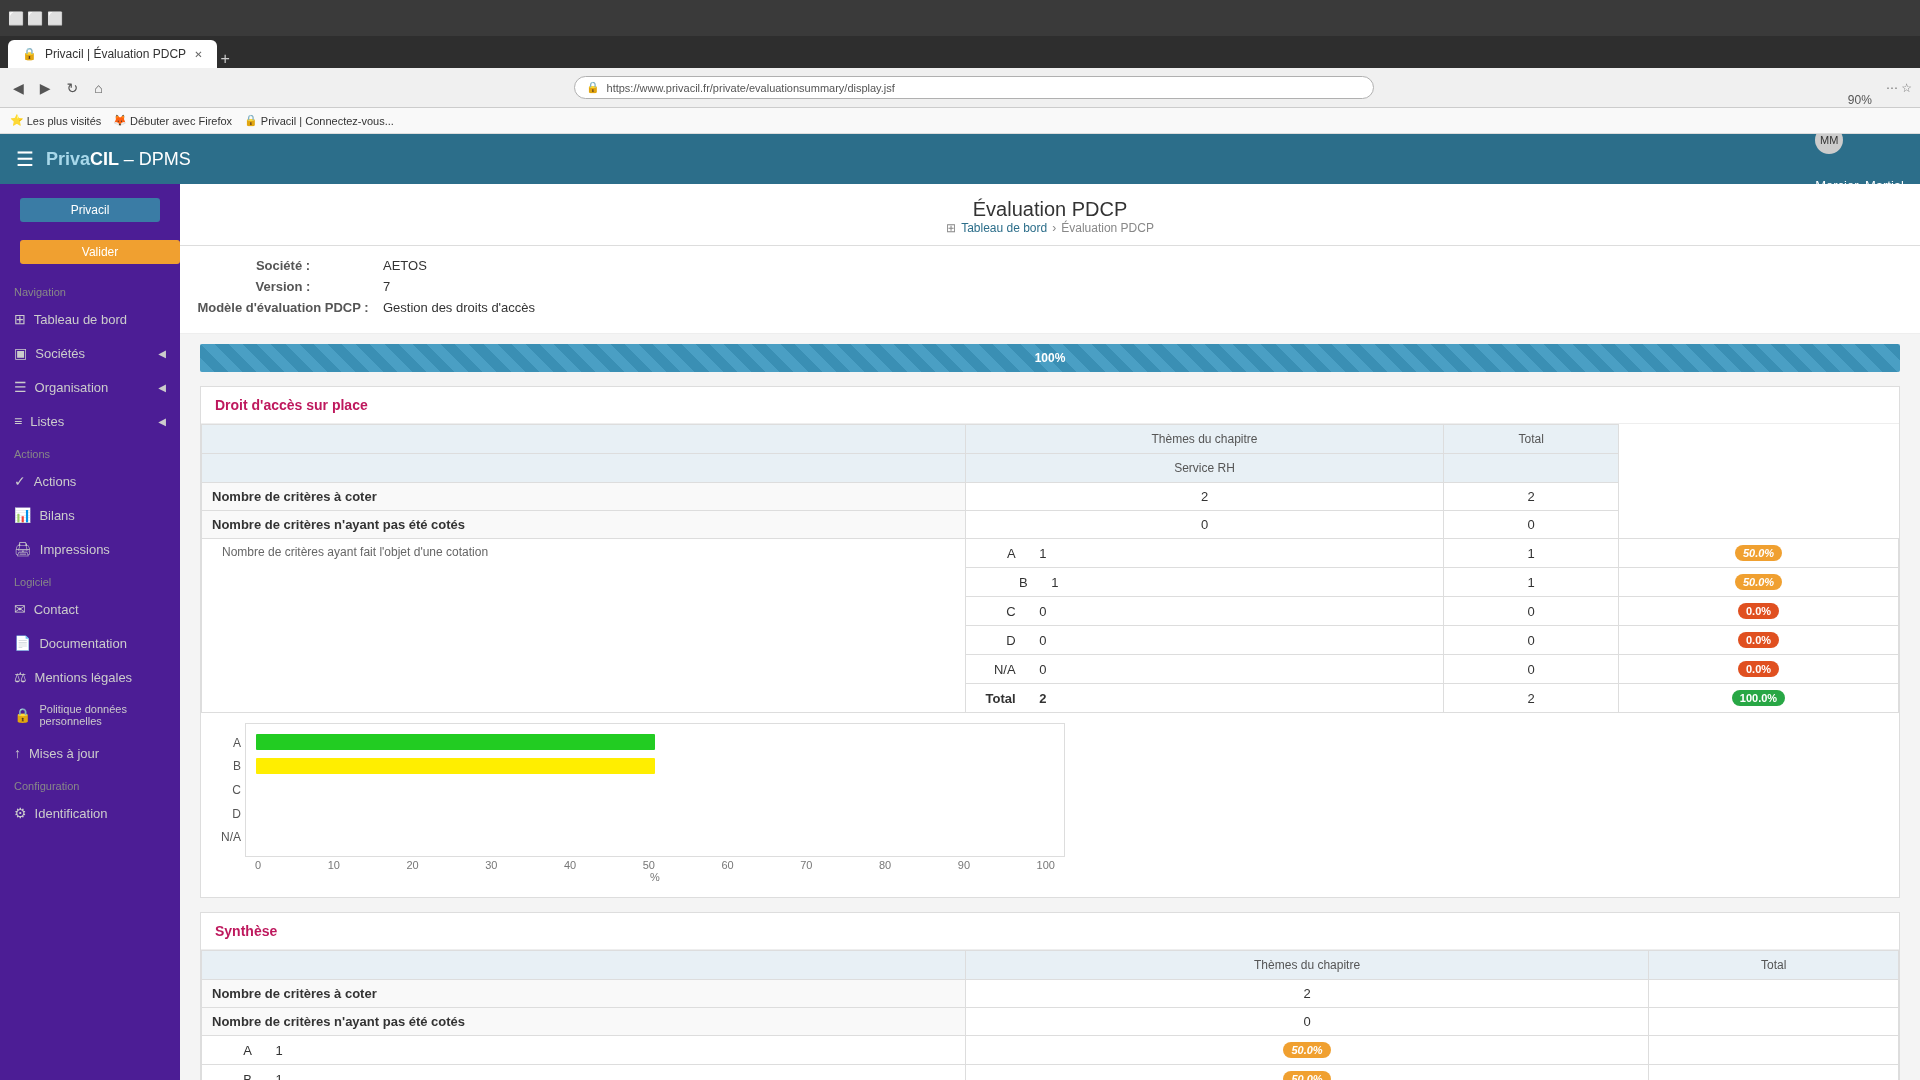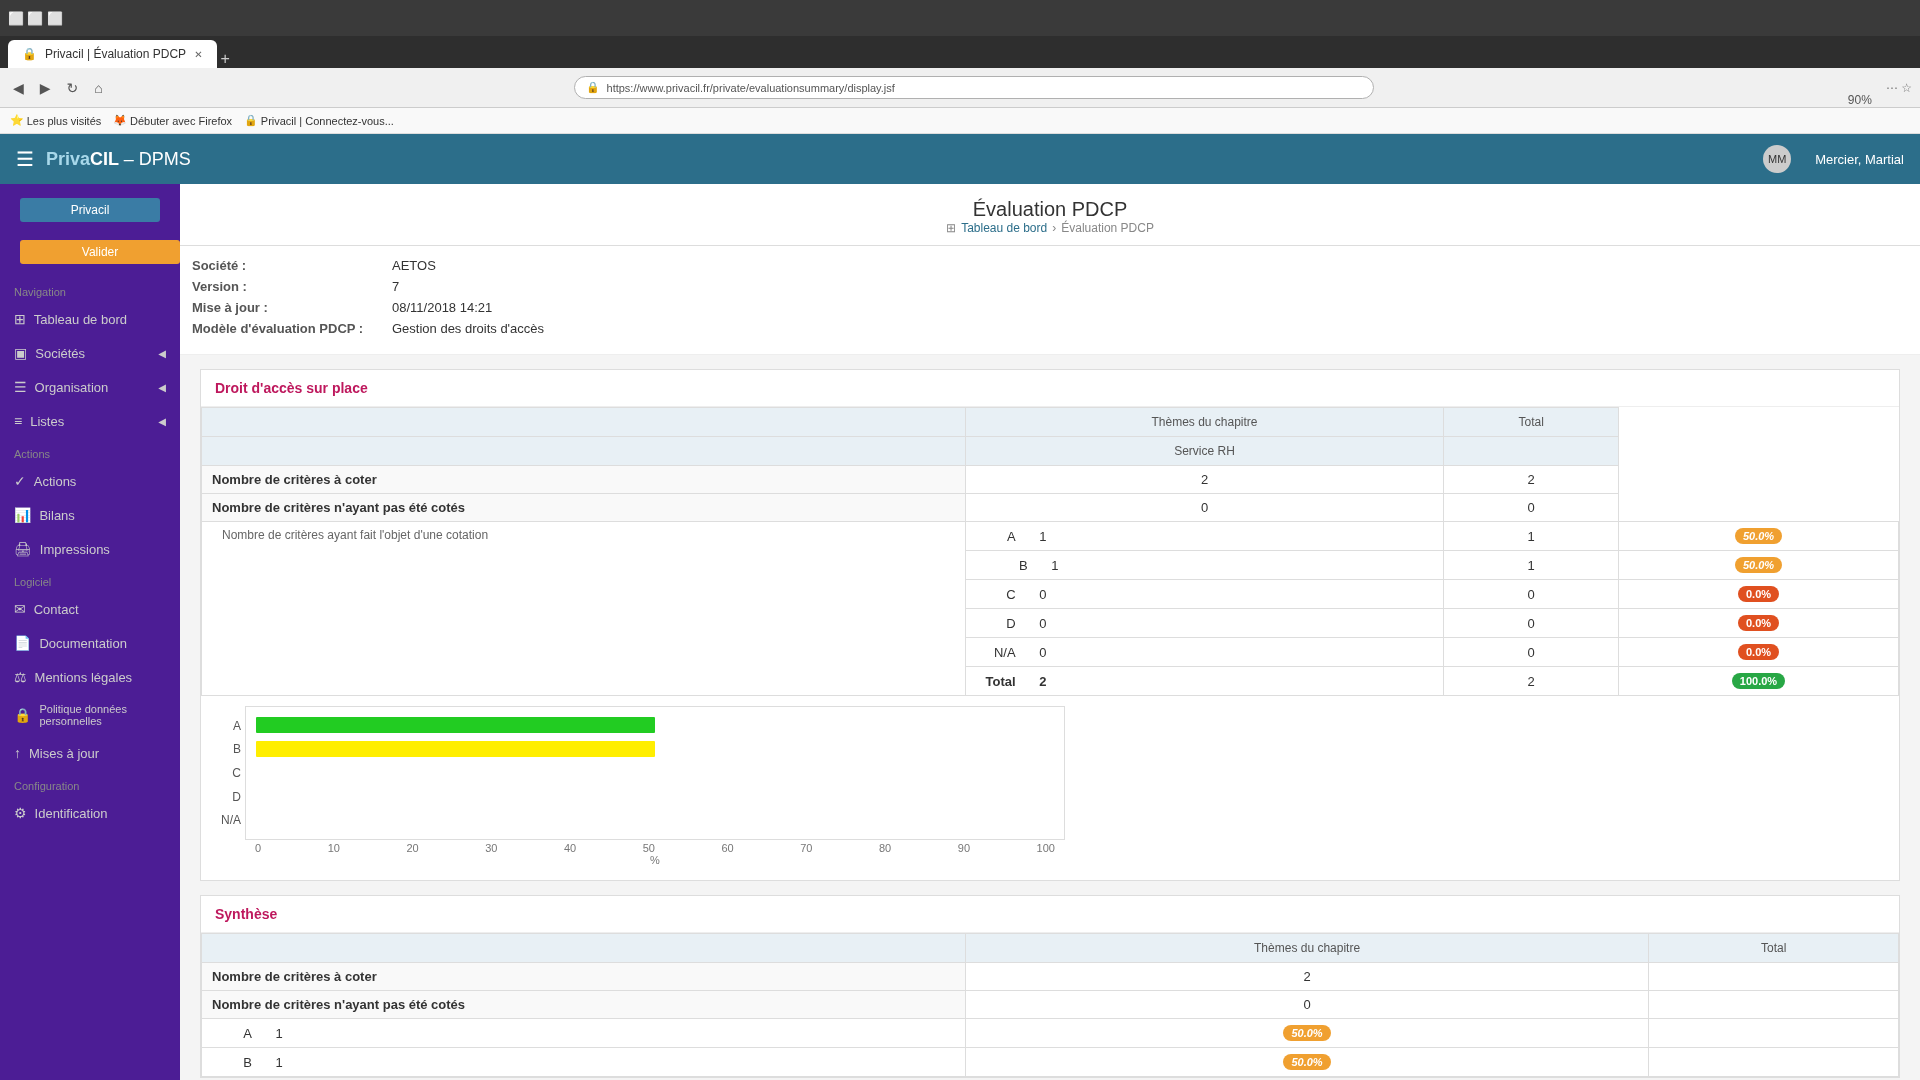--- a/index.html
+++ b/index.html
@@ -21,39 +21,39 @@
 
     
     .app-layout { display: flex; flex: 1; overflow: hidden; }
 
     
     .top-nav { background: #2c6e8a; color: white; height: 50px; display: flex; align-items: center; padding: 0 16px; justify-content: space-between; }
     .top-nav-brand { font-size: 18px; font-weight: bold; }
     .top-nav-brand span.priv { color: #a8d8ea; }
     .top-nav-brand span.acil { color: #fff; }
     .hamburger { background: none; border: none; color: white; font-size: 20px; cursor: pointer; margin-right: 12px; }
-    .top-nav-right { display: flex; align-items: center; gap: 24px; font-size: 13px; }
+    .top-nav-right { display: flex; gap: 24px; font-size: 13px; flex-direction: column; }
     .user-avatar { width: 28px; height: 28px; border-radius: 50%; background: #ccc; display: flex; align-items: center; justify-content: center; font-size: 11px; color: #333; }
 
     
     .sidebar { background: #4c1d95; color: #ccc; width: 180px; min-width: 180px; display: flex; flex-direction: column; overflow-y: auto; }
     .sidebar-section-label { font-size: 11px; color: #888; padding: 10px 14px 4px; text-transform: none; letter-spacing: 0; }
     .sidebar-btn { background: #3a7ca5; color: white; border: none; border-radius: 3px; padding: 5px 14px; font-size: 12px; cursor: pointer; margin: 6px 10px 4px; }
     .sidebar-item { display: flex; align-items: center; padding: 9px 14px; cursor: pointer; gap: 8px; font-size: 13px; color: #ccc; }
     .sidebar-item .icon { font-size: 14px; }
     .sidebar-item .arrow { margin-left: auto; font-size: 10px; }
 
     
     .main-content { flex: 1; overflow-y: auto; background: #f4f4f4; }
     .page-header { background: #fff; padding: 14px 20px 10px; border-bottom: 1px solid #ddd; display: flex; align-items: center; justify-content: space-between; flex-direction: column; }
     .page-title { font-size: 20px; font-weight: normal; color: #333; }
     .breadcrumb { font-size: 12px; color: #888; display: flex; align-items: center; gap: 5px; }
     .breadcrumb a { color: #2c6e8a; text-decoration: none; }
 
-    .info-block { background: #fff; padding: 12px 12px; border-bottom: 1px solid #eee; }
+    .info-block { background: #fff; padding: 12px 3px; border-bottom: 1px solid #eee; text-align: center; }
     .info-row { display: flex; align-items: baseline; margin-bottom: 6px; }
     .info-label { font-weight: bold; color: #555; font-size: 13px; width: 200px; min-width: 200px; }
     .info-value { font-size: 13px; color: #333; }
     .progress-bar-outer { background: #b8d9e8; height: 28px; border-radius: 2px; position: relative; margin: 10px 0; }
     .progress-bar-inner { background: repeating-linear-gradient(45deg, #4a9fc4, #4a9fc4 10px, #3a8fb4 10px, #3a8fb4 20px); height: 100%; width: 100%; border-radius: 2px; }
     .progress-label { position: absolute; top: 50%; left: 50%; transform: translate(-50%, -50%); color: white; font-size: 12px; font-weight: bold; }
 
     .section-block { background: #fff; margin: 14px 20px 0; border: 1px solid #ddd; }
     .section-title { font-weight: bold; font-size: 14px; padding: 10px 14px; border-bottom: 1px solid #eee; color: #be185d; }
 
@@ -212,29 +212,31 @@
       <div class="info-block">
         <div class="info-row">
           <span class="info-label">Société :</span>
           <span class="info-value">AETOS</span>
         </div>
         <div class="info-row">
           <span class="info-label">Version :</span>
           <span class="info-value">7</span>
         </div>
         <div class="info-row">
-          <span class="info-label">Mise à jour :</span>
-          <span class="info-value">08/11/2018 14:21</span>
-        </div>
-        <div class="info-row">
           <span class="info-label">Modèle d'évaluation PDCP :</span>
           <span class="info-value">Gestion des droits d'accès</span>
         </div>
       </div>
 
+      <div style="padding: 0 20px;">
+        <div class="progress-bar-outer">
+          <div class="progress-bar-inner"></div>
+          <span class="progress-label">100%</span>
+        </div>
+      </div>
 
       <div class="section-block">
         <div class="section-title">Droit d'accès sur place</div>
         <table>
           <thead>
             <tr>
               <th style="width:45%; text-align:left;"></th>
               <th>Thèmes du chapitre</th>
               <th>Total</th>
             </tr>

